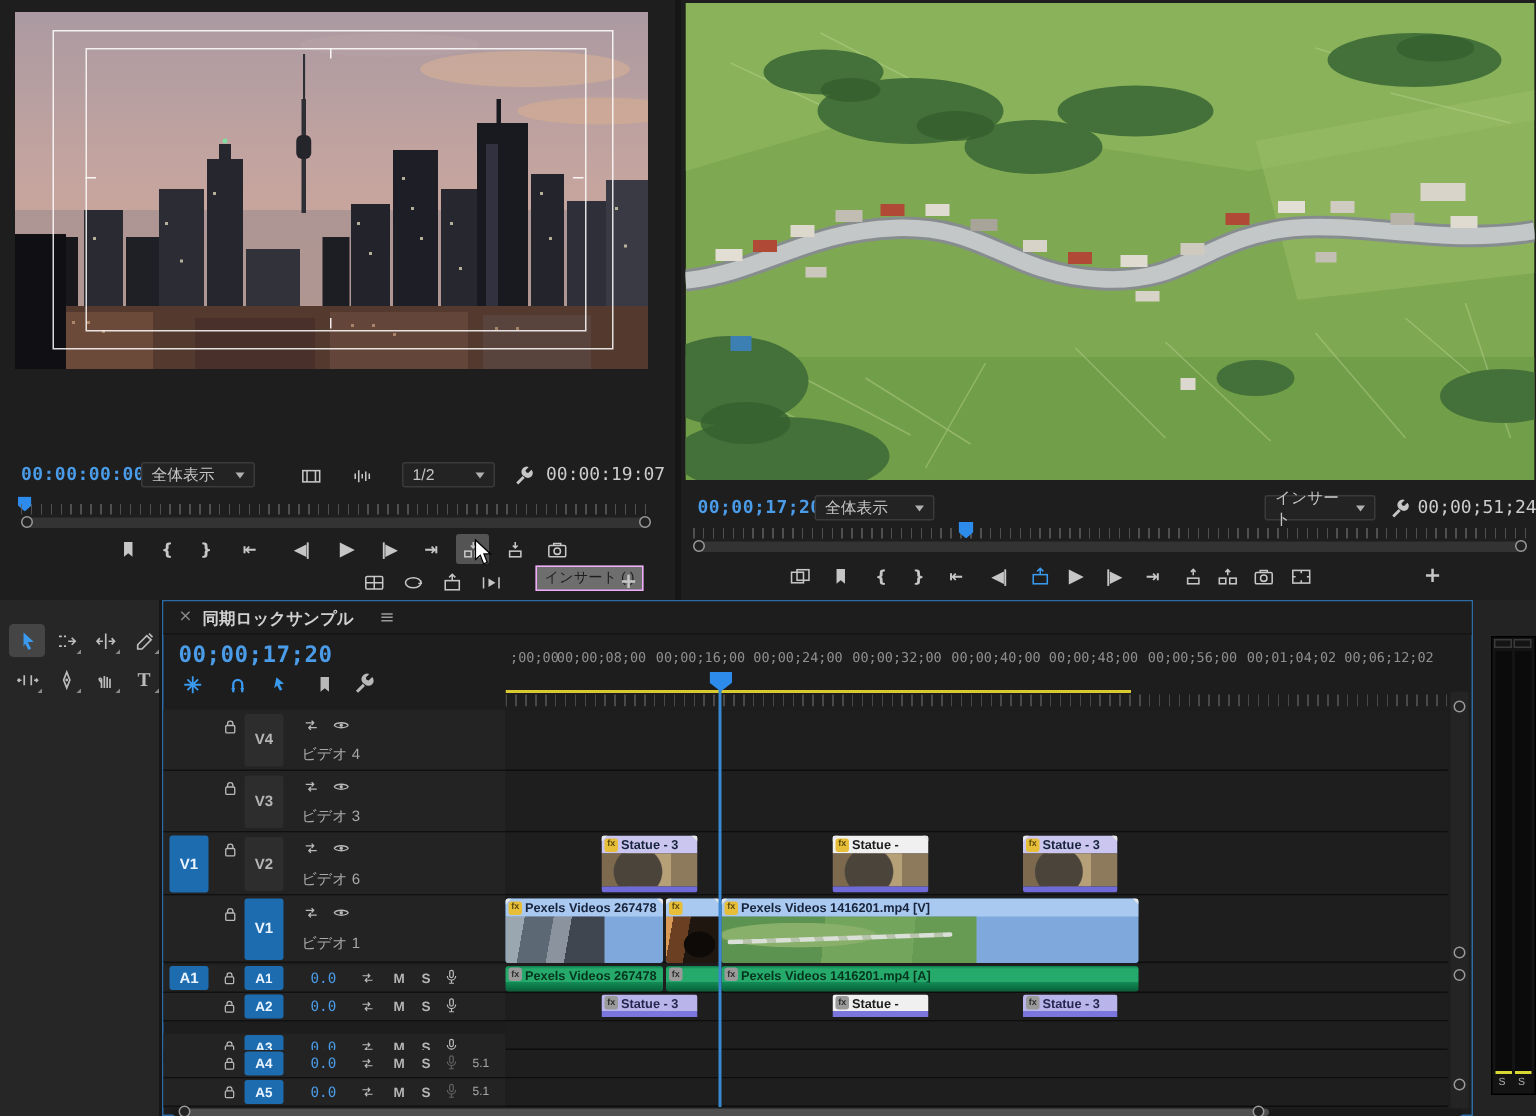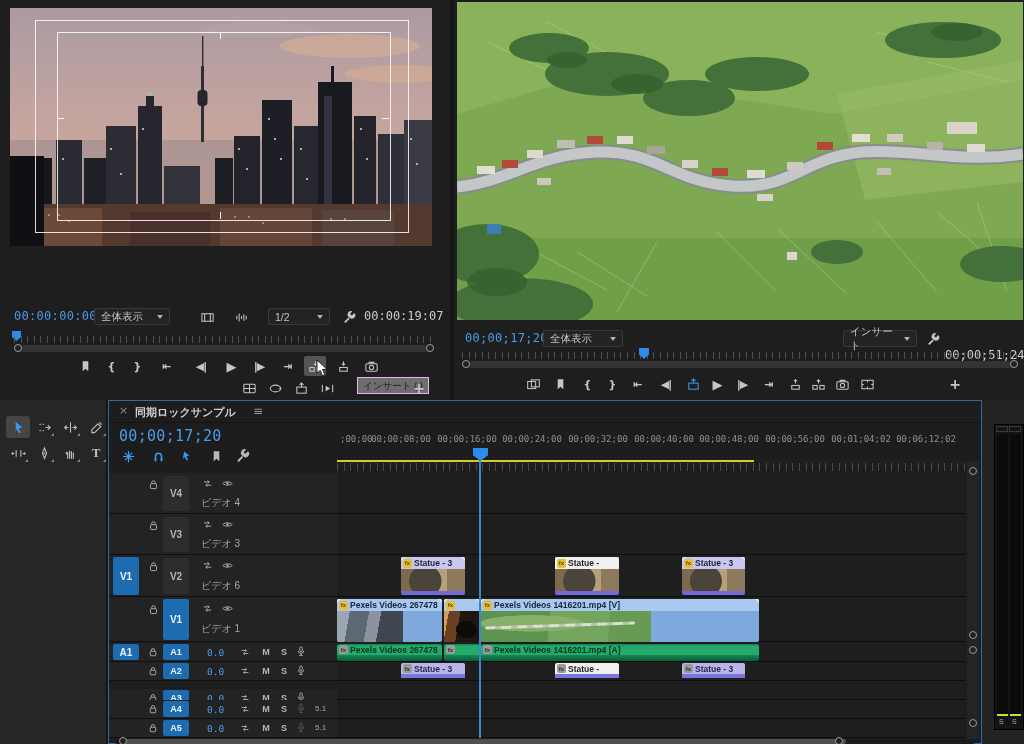--- a/index.html
+++ b/index.html
@@ -1,19 +1,19 @@
 <!DOCTYPE html>
 <html><head>
 <meta charset="utf-8">
 <style>
 html,body{margin:0;padding:0;background:#101010}
 #app{position:relative;width:1024px;height:744px;background:#161616;overflow:hidden;
   font-family:"Liberation Sans",sans-serif;color:#c8c8c8;font-size:11px}
 .p{position:absolute}
-.tc{font-family:"DejaVu Sans Mono",monospace;font-weight:normal;color:#4b9ce8;font-size:12px;letter-spacing:.3px}
+.tc{font-family:"DejaVu Sans Mono",monospace;font-weight:bold;color:#4b9ce8;font-size:12px;letter-spacing:.3px}
 .dur{font-family:"DejaVu Sans Mono",monospace;color:#cccccc;font-size:12px}
 .dd{display:flex;align-items:center;justify-content:space-between;gap:6px;font-size:10.5px;color:#c4c4c4;
   background:#232323;border:1px solid #3a3a3a;border-radius:2px;padding:0 6px;height:17px;box-sizing:border-box;cursor:default}
 .chev{width:0;height:0;border-left:3.5px solid transparent;border-right:3.5px solid transparent;border-top:4px solid #b0b0b0}
 .ticon{position:absolute;display:flex;align-items:center;justify-content:center;width:22px;height:18px;color:#c6c6c6;
   font-size:11px;font-weight:bold;letter-spacing:-1px}
 .ticon svg{width:15px;height:15px;stroke:currentColor;fill:none;stroke-width:1.1}
 .glyph{font-family:"DejaVu Sans",sans-serif}
 .rule-ticks{background:repeating-linear-gradient(90deg,#5c5c5c 0,#5c5c5c 1px,transparent 1px,transparent 6.6px)}
 .scrollbar{background:#2e2e2e;border-radius:4px}
@@ -432,21 +432,21 @@
     </div>
     <div class="p dd" style="left:389px;top:330px;width:74px">
       <span>インサート</span>
         <span class="chev"></span>
     </div>
     <span class="ticon" style="left:468px;top:330px">
         <svg>
           <use href="#i-wrench"></use>
         </svg>
       </span>
-    <span class="p dur" style="left:491px;top:348px">00;00;51;24</span>
+    <span class="p dur" style="left:491px;top:331px">00;00;51;24</span>
 
     <div class="p rule-ticks" style="left:8px;top:352px;width:556px;height:7px;opacity:.8"></div>
     <div class="p" style="left:185px;top:348px;width:10px;height:11px;background:#2d8ceb;clip-path:polygon(0 0,100% 0,100% 60%,50% 100%,0 60%)"></div>
     <div class="p scrollbar" style="left:8px;top:361px;width:556px;height:7px;background:#333"></div>
     <span class="dot" style="left:8px;top:360px"></span>
     <span class="dot" style="left:556px;top:360px"></span>
 
     <span class="ticon" style="left:68px;top:375px">
         <svg>
           <use href="#i-compare"></use>

